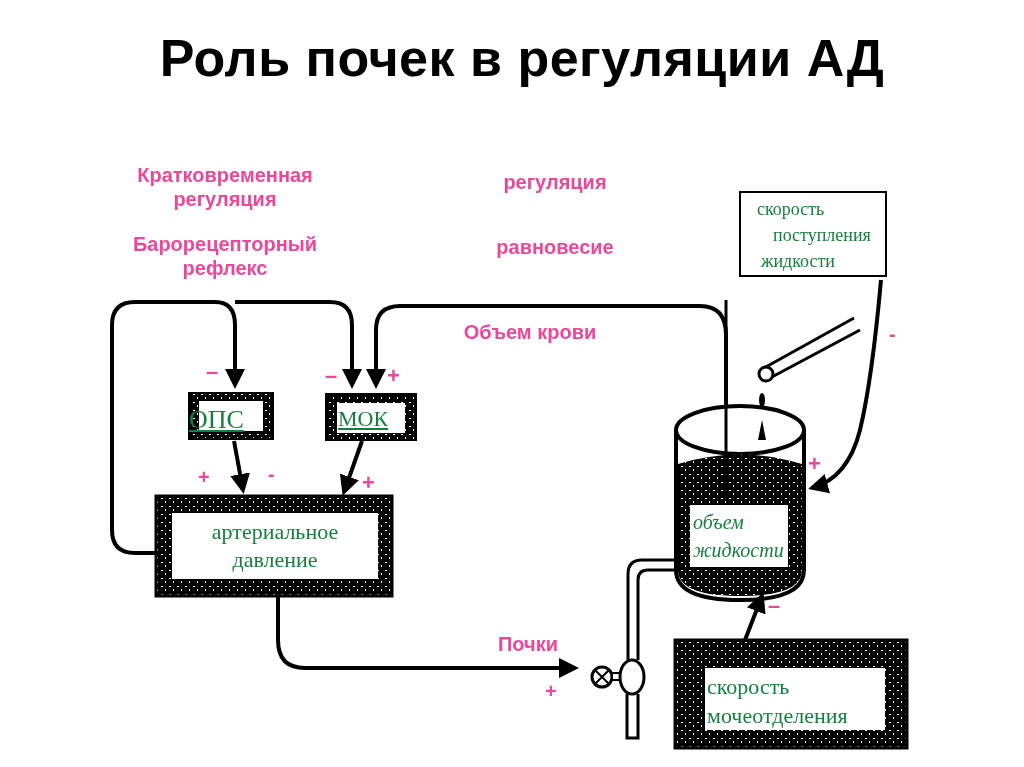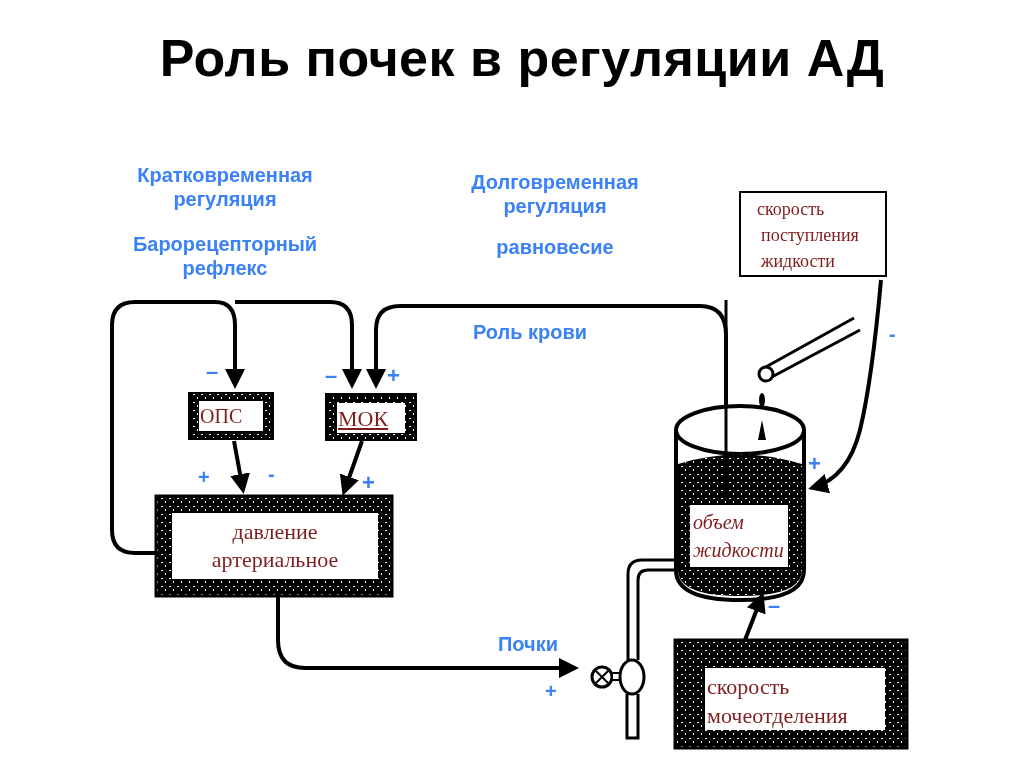--- a/index.html
+++ b/index.html
@@ -4,24 +4,24 @@
   <style>
     html, body { margin: 0; padding: 0; background: #ffffff; }
     body { width: 1024px; height: 767px; position: relative; overflow: hidden; }
     .title {
       position: absolute; left: 0; top: 28px; width: 1044px; text-align: center;
       font-family: "Liberation Sans", sans-serif; font-weight: bold; font-size: 52px; color: #000;
       letter-spacing: 0.5px;
     }
     .lbl {
       position: absolute; font-family: "Liberation Sans", sans-serif; font-weight: bold;
-      font-size: 20px; color: #3b82f6; text-align: center; line-height: 24px;
+      font-size: 20px; color: #ec4899; text-align: center; line-height: 24px;
     }
     .serif {
-      position: absolute; font-family: "Liberation Serif", serif; color: #7f1d1d; line-height: 1.2;
+      position: absolute; font-family: "Liberation Serif", serif; color: #15803d; line-height: 1.2;
     }
     svg { position: absolute; left: 0; top: 0; }
   </style>
 </head>
 <body>
 
 <div class="title">Роль почек в регуляции АД</div>
 
 <svg width="1024" height="767" viewBox="0 0 1024 767">
   <defs>
@@ -91,38 +91,37 @@
 
 <div class="lbl" style="left:110px;top:163px;width:230px;">
   <div>Кратковременная</div>
   <div>регуляция</div>
 </div>
 <div class="lbl" style="left:110px;top:232px;width:230px;">
   <div>Барорецепторный</div>
   <div>рефлекс</div>
 </div>
 <div class="lbl" style="left:440px;top:170px;width:230px;">
-  <div>Долговременная</div>
   <div>регуляция</div>
 </div>
 <div class="lbl" style="left:440px;top:235px;width:230px;">
   <div>равновесие</div>
 </div>
-<div class="lbl" style="left:440px;top:320px;width:180px;">Роль крови</div>
+<div class="lbl" style="left:440px;top:320px;width:180px;">Объем крови</div>
 <div class="lbl" style="left:488px;top:632px;width:80px;text-align:center;">Почки</div>
 
-<div class="serif" style="left:200px;top:404px;font-size:20px;">ОПС</div>
+<div class="serif" style="left:189px;top:404px;font-size:26px;text-decoration:underline;">ОПС</div>
 <div class="serif" style="left:338px;top:406px;font-size:22px;text-decoration:underline;">МОК</div>
 <div class="serif" style="left:172px;top:518px;width:206px;text-align:center;font-size:22px;line-height:28px;">
+  <div>артериальное</div>
   <div>давление</div>
-  <div>артериальное</div>
 </div>
 <div class="serif" style="left:757px;top:196px;font-size:18px;line-height:26px;">
   <div>скорость</div>
-  <div style="padding-left:4px;">поступления</div>
+  <div style="padding-left:4px;margin-left:12px;">поступления</div>
   <div style="padding-left:4px;">жидкости</div>
 </div>
 <div class="serif" style="left:693px;top:508px;font-size:20px;line-height:28px;font-style:italic;">
   <div>объем</div>
   <div>жидкости</div>
 </div>
 <div class="serif" style="left:707px;top:672px;font-size:22px;line-height:29px;">
   <div>скорость</div>
   <div>мочеотделения</div>
 </div>

